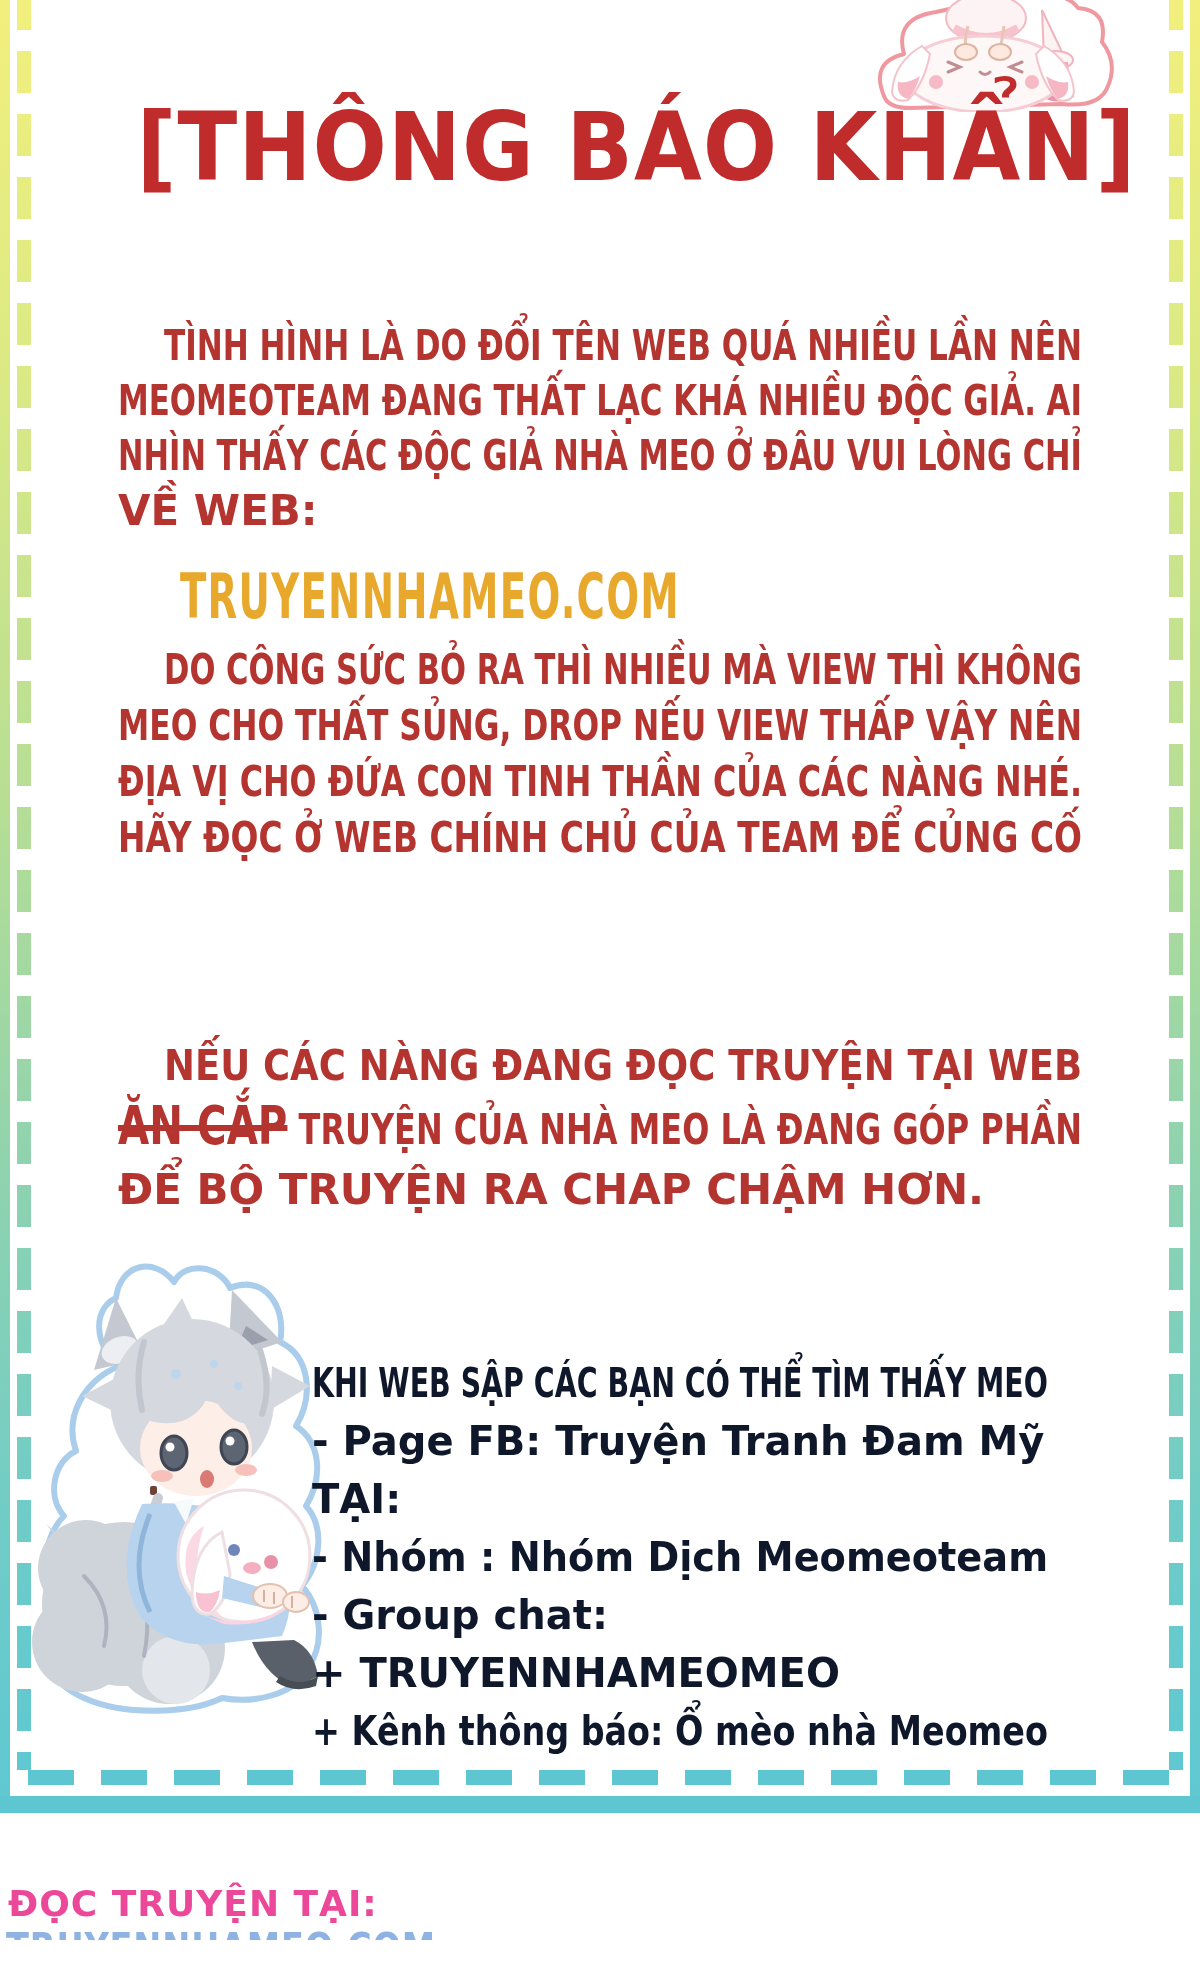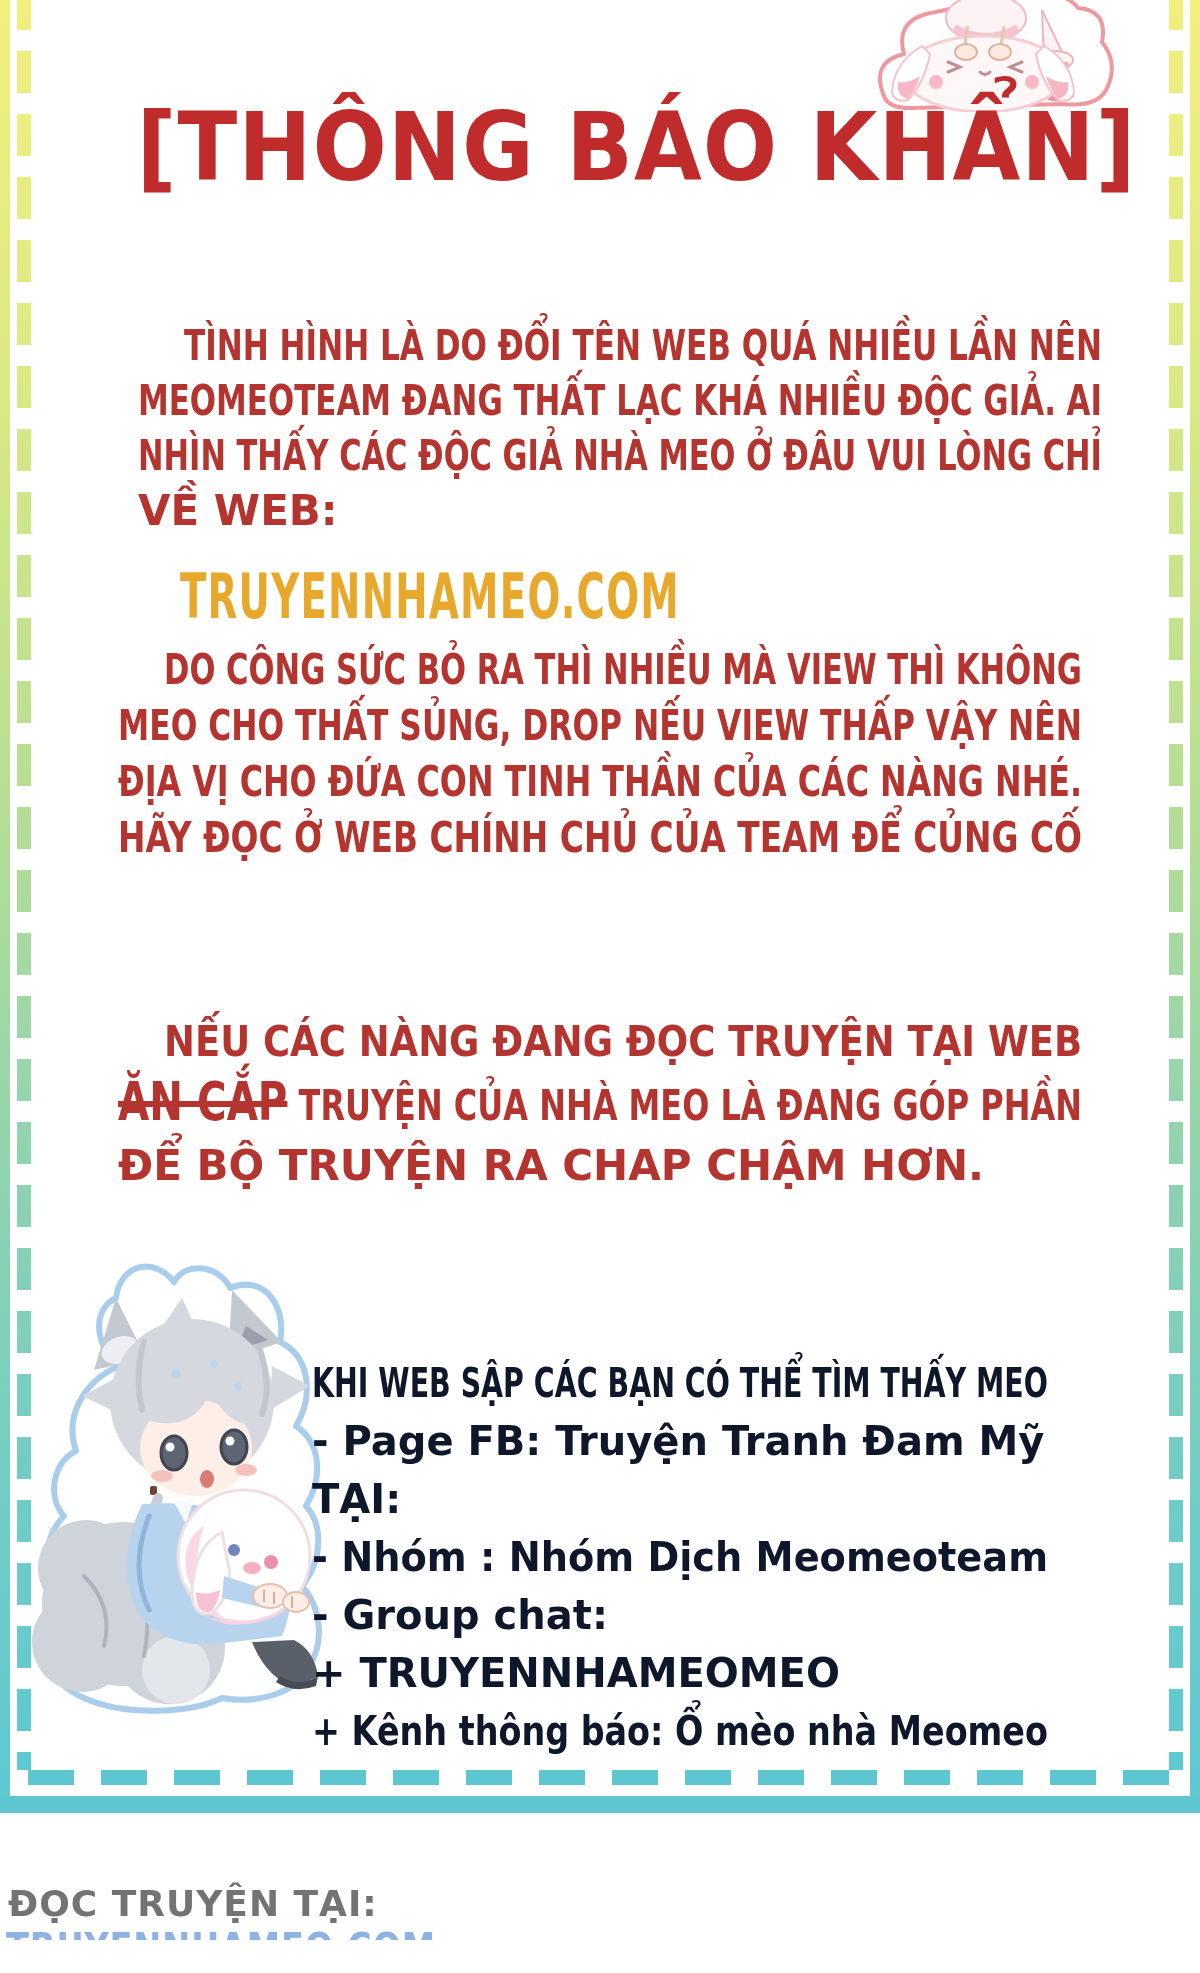--- a/index.html
+++ b/index.html
@@ -26,30 +26,30 @@
   .teal-band{position:absolute;left:0;top:1796px;width:100%;height:17px;background:#5ec6d0;}
 
   
   .line{font-weight:bold;white-space:nowrap;}
   .line .fit{display:inline-block;white-space:nowrap;transform-origin:left center;}
   .centered{text-align:center;}
   .centered .fit{transform-origin:center center;}
 
   .title-wrap{top:96px;left:100px;width:1000px;font-size:94px;line-height:104px;color:#c02b2c;letter-spacing:1px;}
   .para{color:#b43430;font-size:42px;}
-  .para1{top:318px;left:118px;width:964px;line-height:55px;margin-left:20px;}
+  .para1{top:318px;left:118px;width:964px;line-height:55px;}
   .para2{top:642px;left:118px;width:964px;line-height:56px;}
-  .para3{top:1012px;left:118px;width:964px;line-height:60px;}
+  .para3{top:1036px;left:118px;width:964px;line-height:60px;}
   .indent{padding-left:46px;}
   .website{top:566px;left:180px;width:500px;font-size:62px;line-height:62px;color:#e8a82b;letter-spacing:2px;}
   .strike{font-size:53px;text-decoration:line-through;text-decoration-thickness:6px;}
 
   .contact{top:1332px;left:312px;width:736px;color:#0f172a;font-size:40px;line-height:58px;margin-top:22px;}
 
-  .footer-label{top:1884px;left:8px;width:420px;font-size:36px;line-height:40px;color:#737373;letter-spacing:1px;}
+  .footer-label{top:1884px;left:8px;width:420px;font-size:36px;line-height:40px;color:#ec4899;letter-spacing:1px;}
   .footer-site{top:1926px;left:6px;width:430px;font-size:40px;line-height:44px;color:#8eb2e1;letter-spacing:1px;}
 
   .mascot{left:24px;top:1246px;}
   .topright{left:866px;top:0;}
 </style>
 </head>
 <body>
 
 <div class="page">
 

